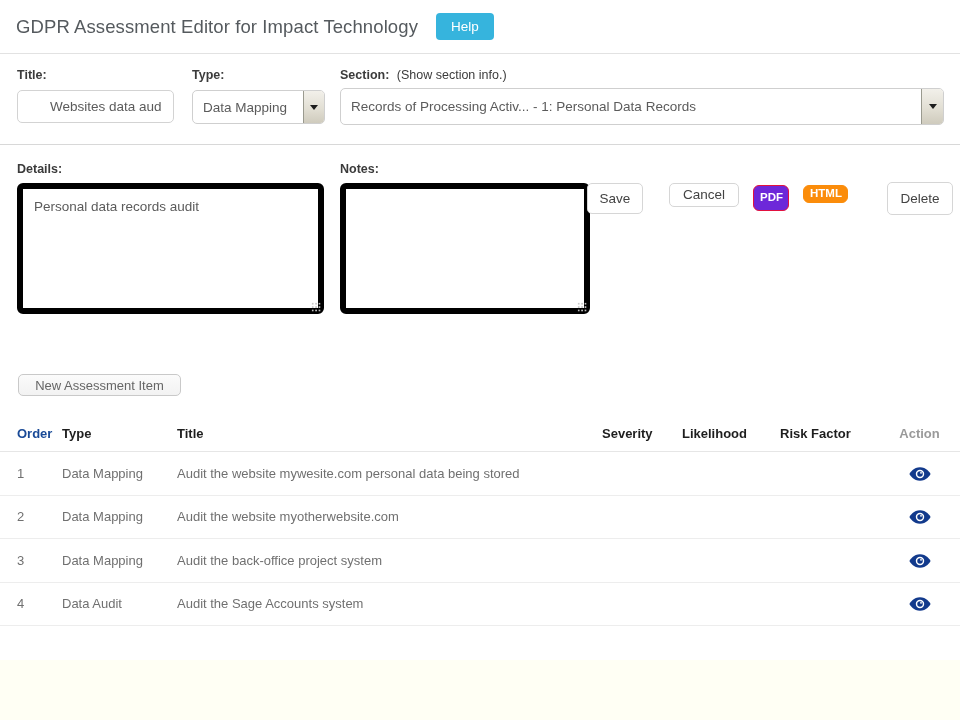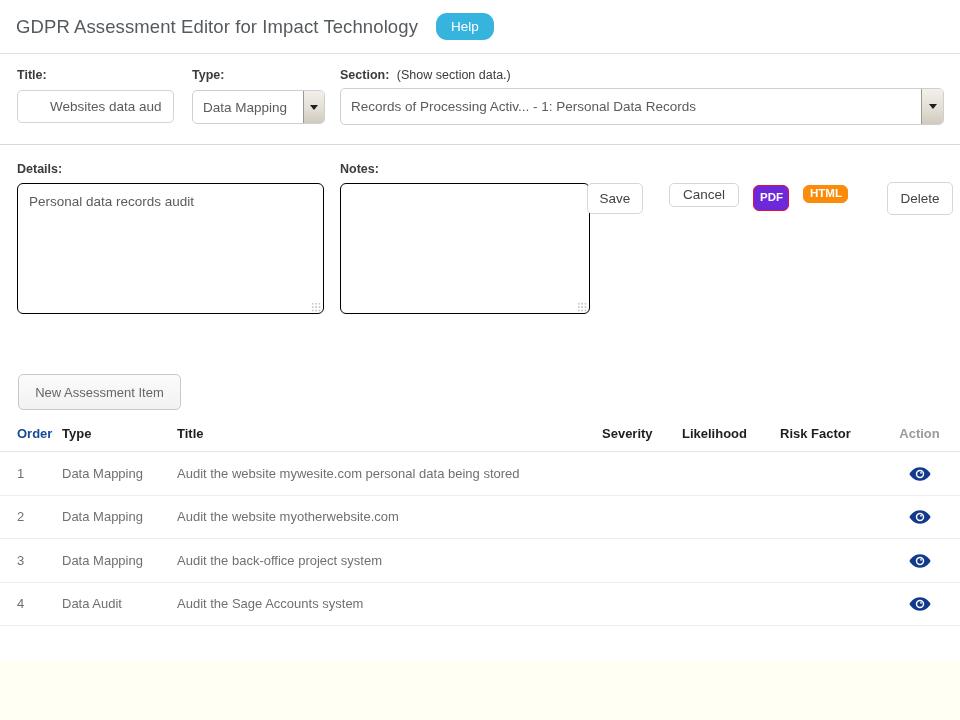--- a/index.html
+++ b/index.html
@@ -25,21 +25,21 @@
     padding: 0 16px;
     display: flex; align-items: center; gap: 18px;
     border-bottom: 1px solid #e2e2e2;
   }
   .app-title {
     font-size: 18.5px; color: #555a5e; font-weight: 400;
     letter-spacing: 0.1px; white-space: nowrap;
   }
   .help-btn {
     background: #36b4dd; color: #ffffff;
-    border: none; border-radius: 11px;
+    border: none; border-radius: 4px;
     font-size: 13.5px; font-family: "Liberation Sans", sans-serif;
     padding: 7px 15px; cursor: pointer; line-height: 1;
   }
 
   
   .form-row1 {
     position: absolute; left: 0; top: 54px; width: 960px; height: 91px;
     border-bottom: 1px solid #d8d8d8;
   }
   .fld-label {
@@ -80,21 +80,21 @@
     border-top: 5px solid #1d1d1d;
   }
   #type-select { left: 192px; top: 90px; width: 133px; height: 34px; }
   #section-select { left: 340px; top: 88px; width: 604px; height: 37px; }
   #section-select .sel-arrow { width: 22px; }
   .lbl-details { left: 17px; top: 162px; }
   .lbl-notes   { left: 340px; top: 162px; }
 
   .ta {
     position: absolute; background: #fff;
-    border: 1px solid #000000; border-radius: 6px;
+    border: 6px solid #000000; border-radius: 6px;
     font-family: "Liberation Sans", sans-serif; font-size: 13.5px;
     color: #5b5b5b; padding: 9px 11px; resize: none; outline: none;
     line-height: 1.35;
   }
   #details-ta { left: 17px; top: 183px; width: 307px; height: 131px; }
   #notes-ta   { left: 340px; top: 183px; width: 250px; height: 131px; }
   .ta-grip {
     position: absolute; width: 10px; height: 10px; pointer-events: none;
     background-image:
       radial-gradient(#c6c6c6 1px, transparent 1px);
@@ -121,21 +121,21 @@
   }
   #html-btn {
     left: 803px; top: 185px; width: 45px; height: 18px;
     background: #fb8c0a; border: 1px solid #fb8c0a; border-radius: 6px;
     color: #fff; font-size: 11.5px; font-weight: bold;
   }
   #delete-btn { left: 887px; top: 182px; width: 66px; height: 33px; }
 
   
   #new-item-btn {
-    position: absolute; left: 18px; top: 374px; width: 163px; height: 36px;
+    position: absolute; left: 18px; top: 374px; width: 163px; height: 22px;
     background: linear-gradient(to bottom,#fbfbfb 0%, #f2f2f2 100%);
     border: 1px solid #c9c9c9; border-radius: 5px;
     font-family: "Liberation Sans", sans-serif; font-size: 13px;
     color: #666666; cursor: pointer; line-height: 1;
   }
 
   
   .tbl { position: absolute; left: 0; top: 420px; width: 960px; }
   table { width: 960px; border-collapse: collapse; table-layout: fixed; }
   thead th {
@@ -183,21 +183,21 @@
   <input class="txt-input" id="title-input" type="text" value="Websites data audit" style="">
 
   <div class="fld-label lbl-type">Type:</div>
   <div class="sel-wrap" id="type-select">
     <div class="sel-text">Data Mapping</div>
     <div class="sel-arrow"></div>
   </div>
 
   <div class="fld-label lbl-section">
     <span>Section:</span>
-    <span class="muted" style="margin-left: 4px;">(Show section data.)</span>
+    <span class="muted" style="margin-left: 4px;">(Show section info.)</span>
   </div>
   <div class="sel-wrap" id="section-select">
     <div class="sel-text">Records of Processing Activ... - 1: Personal Data Records</div>
     <div class="sel-arrow"></div>
   </div>
 
   <div class="fld-label lbl-details">Details:</div>
   <textarea class="ta" id="details-ta" style="">Personal data records audit</textarea>
   <div class="ta-grip" id="grip-details"></div>
 

